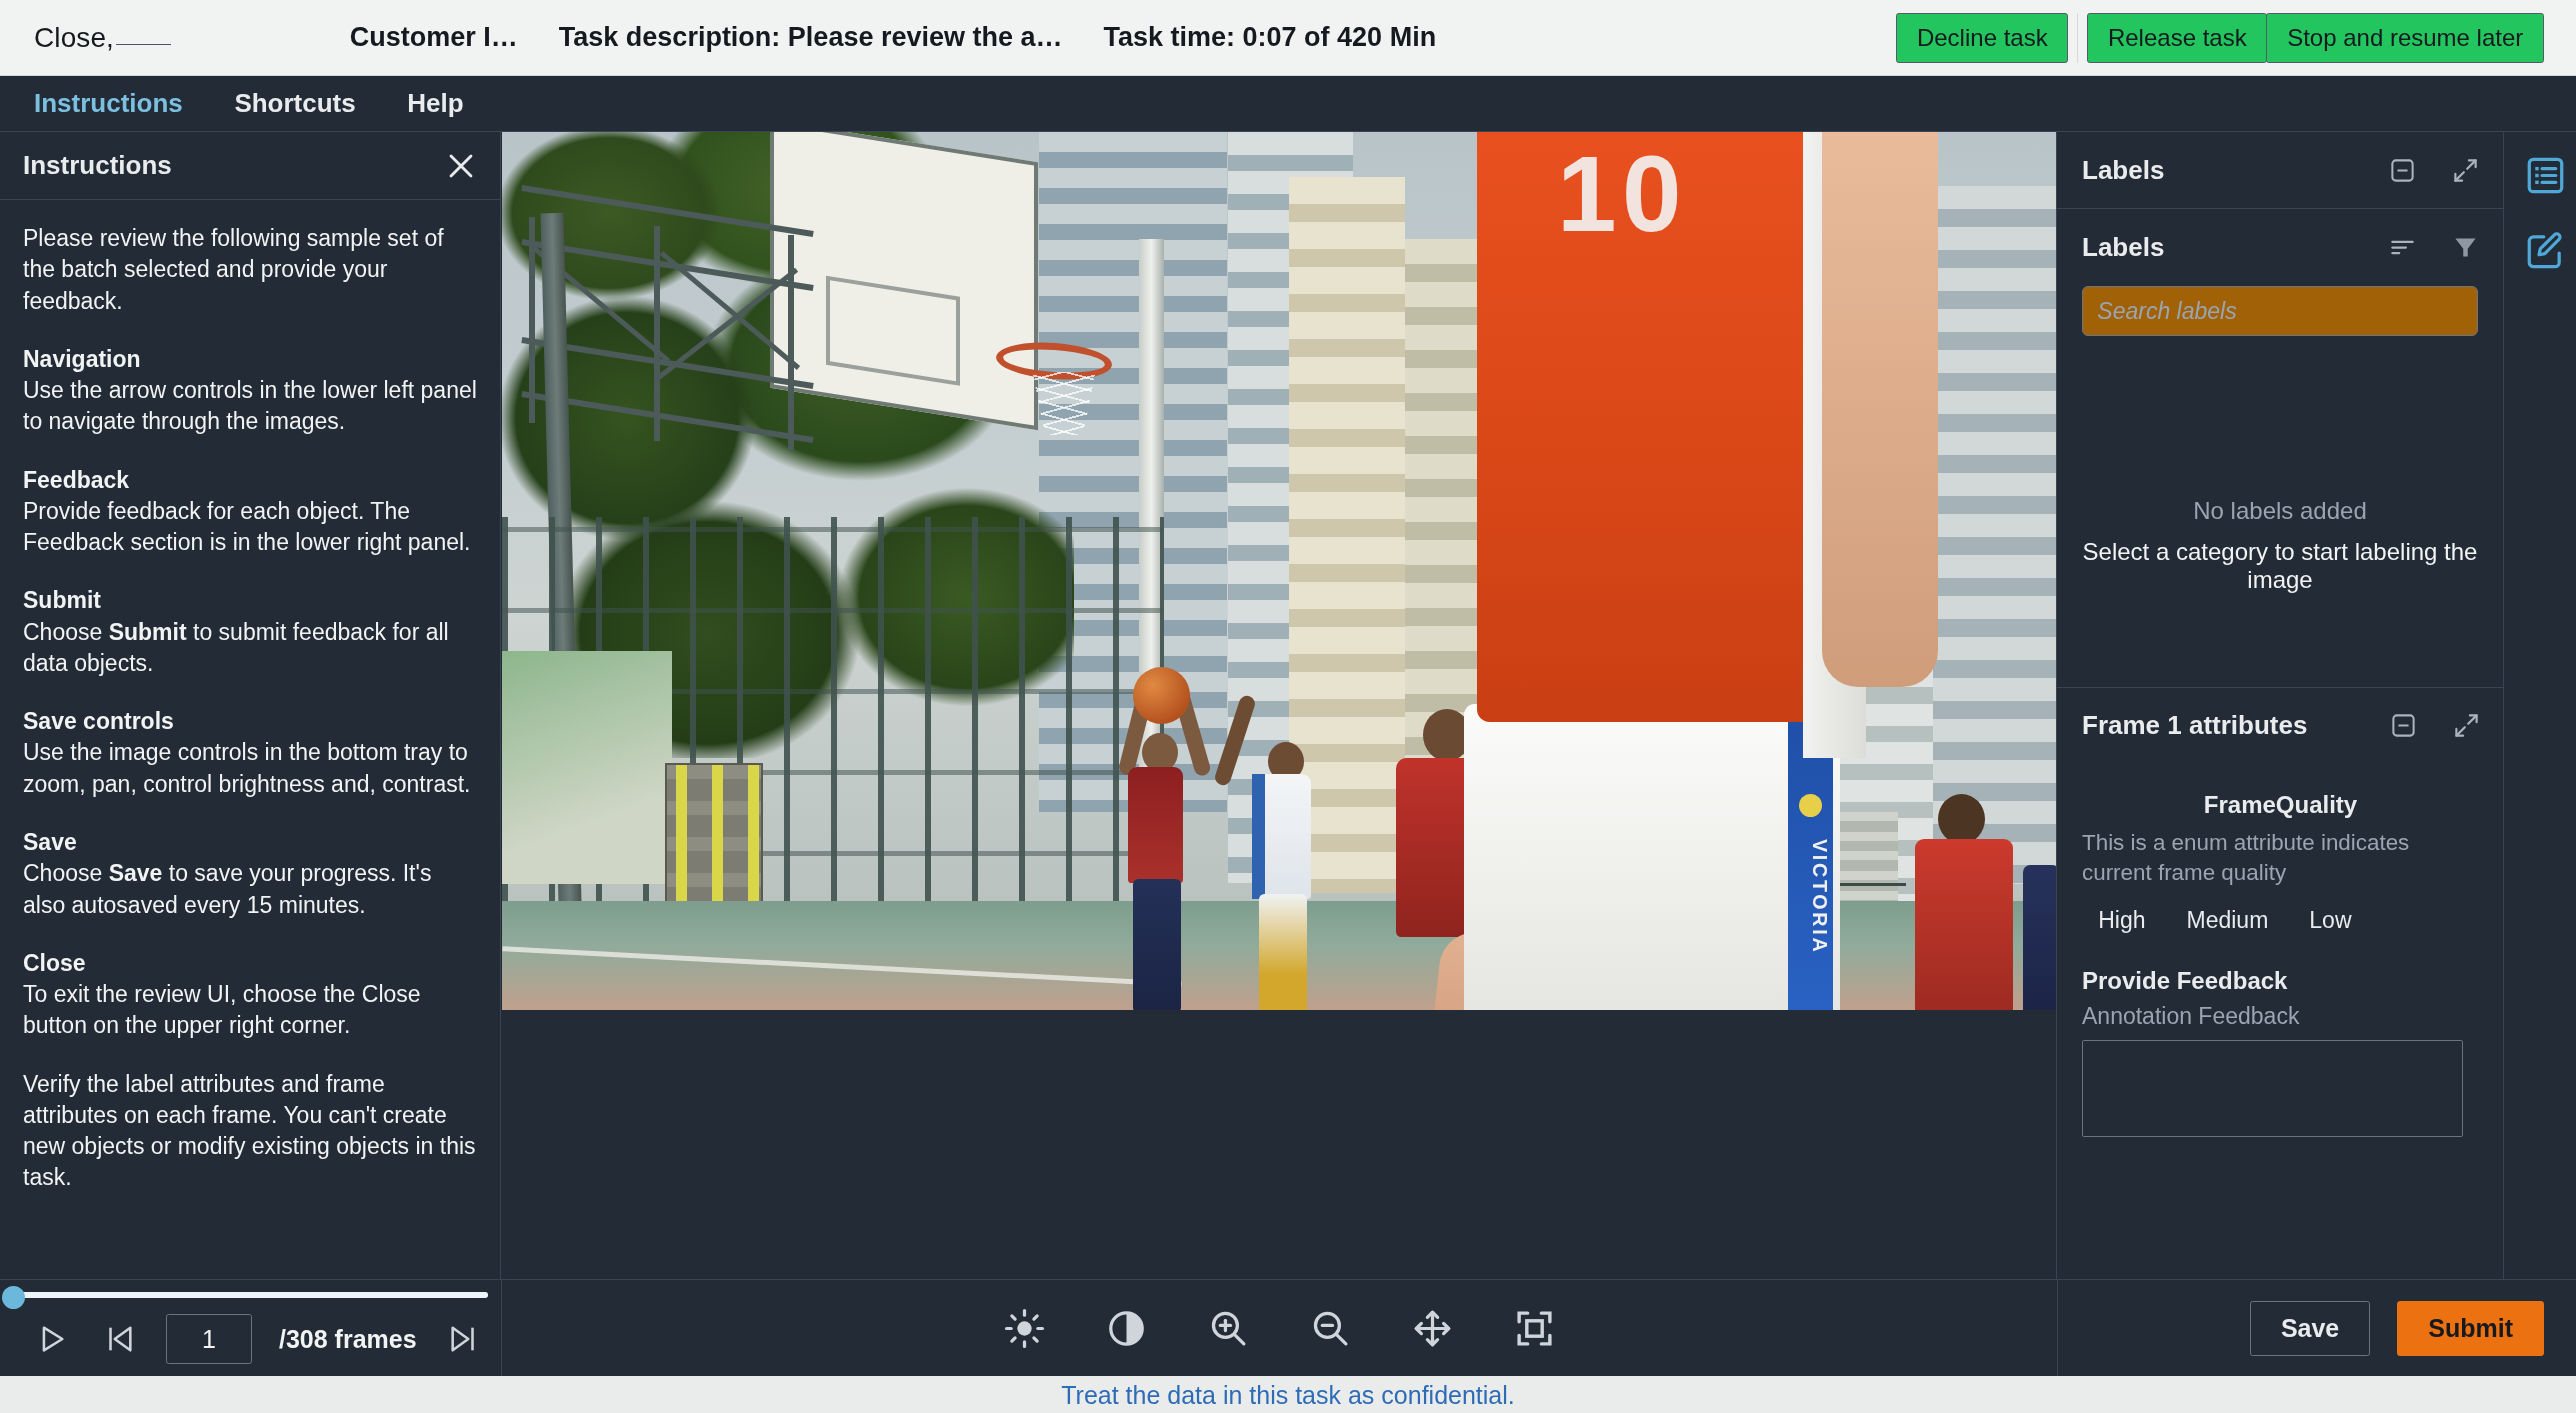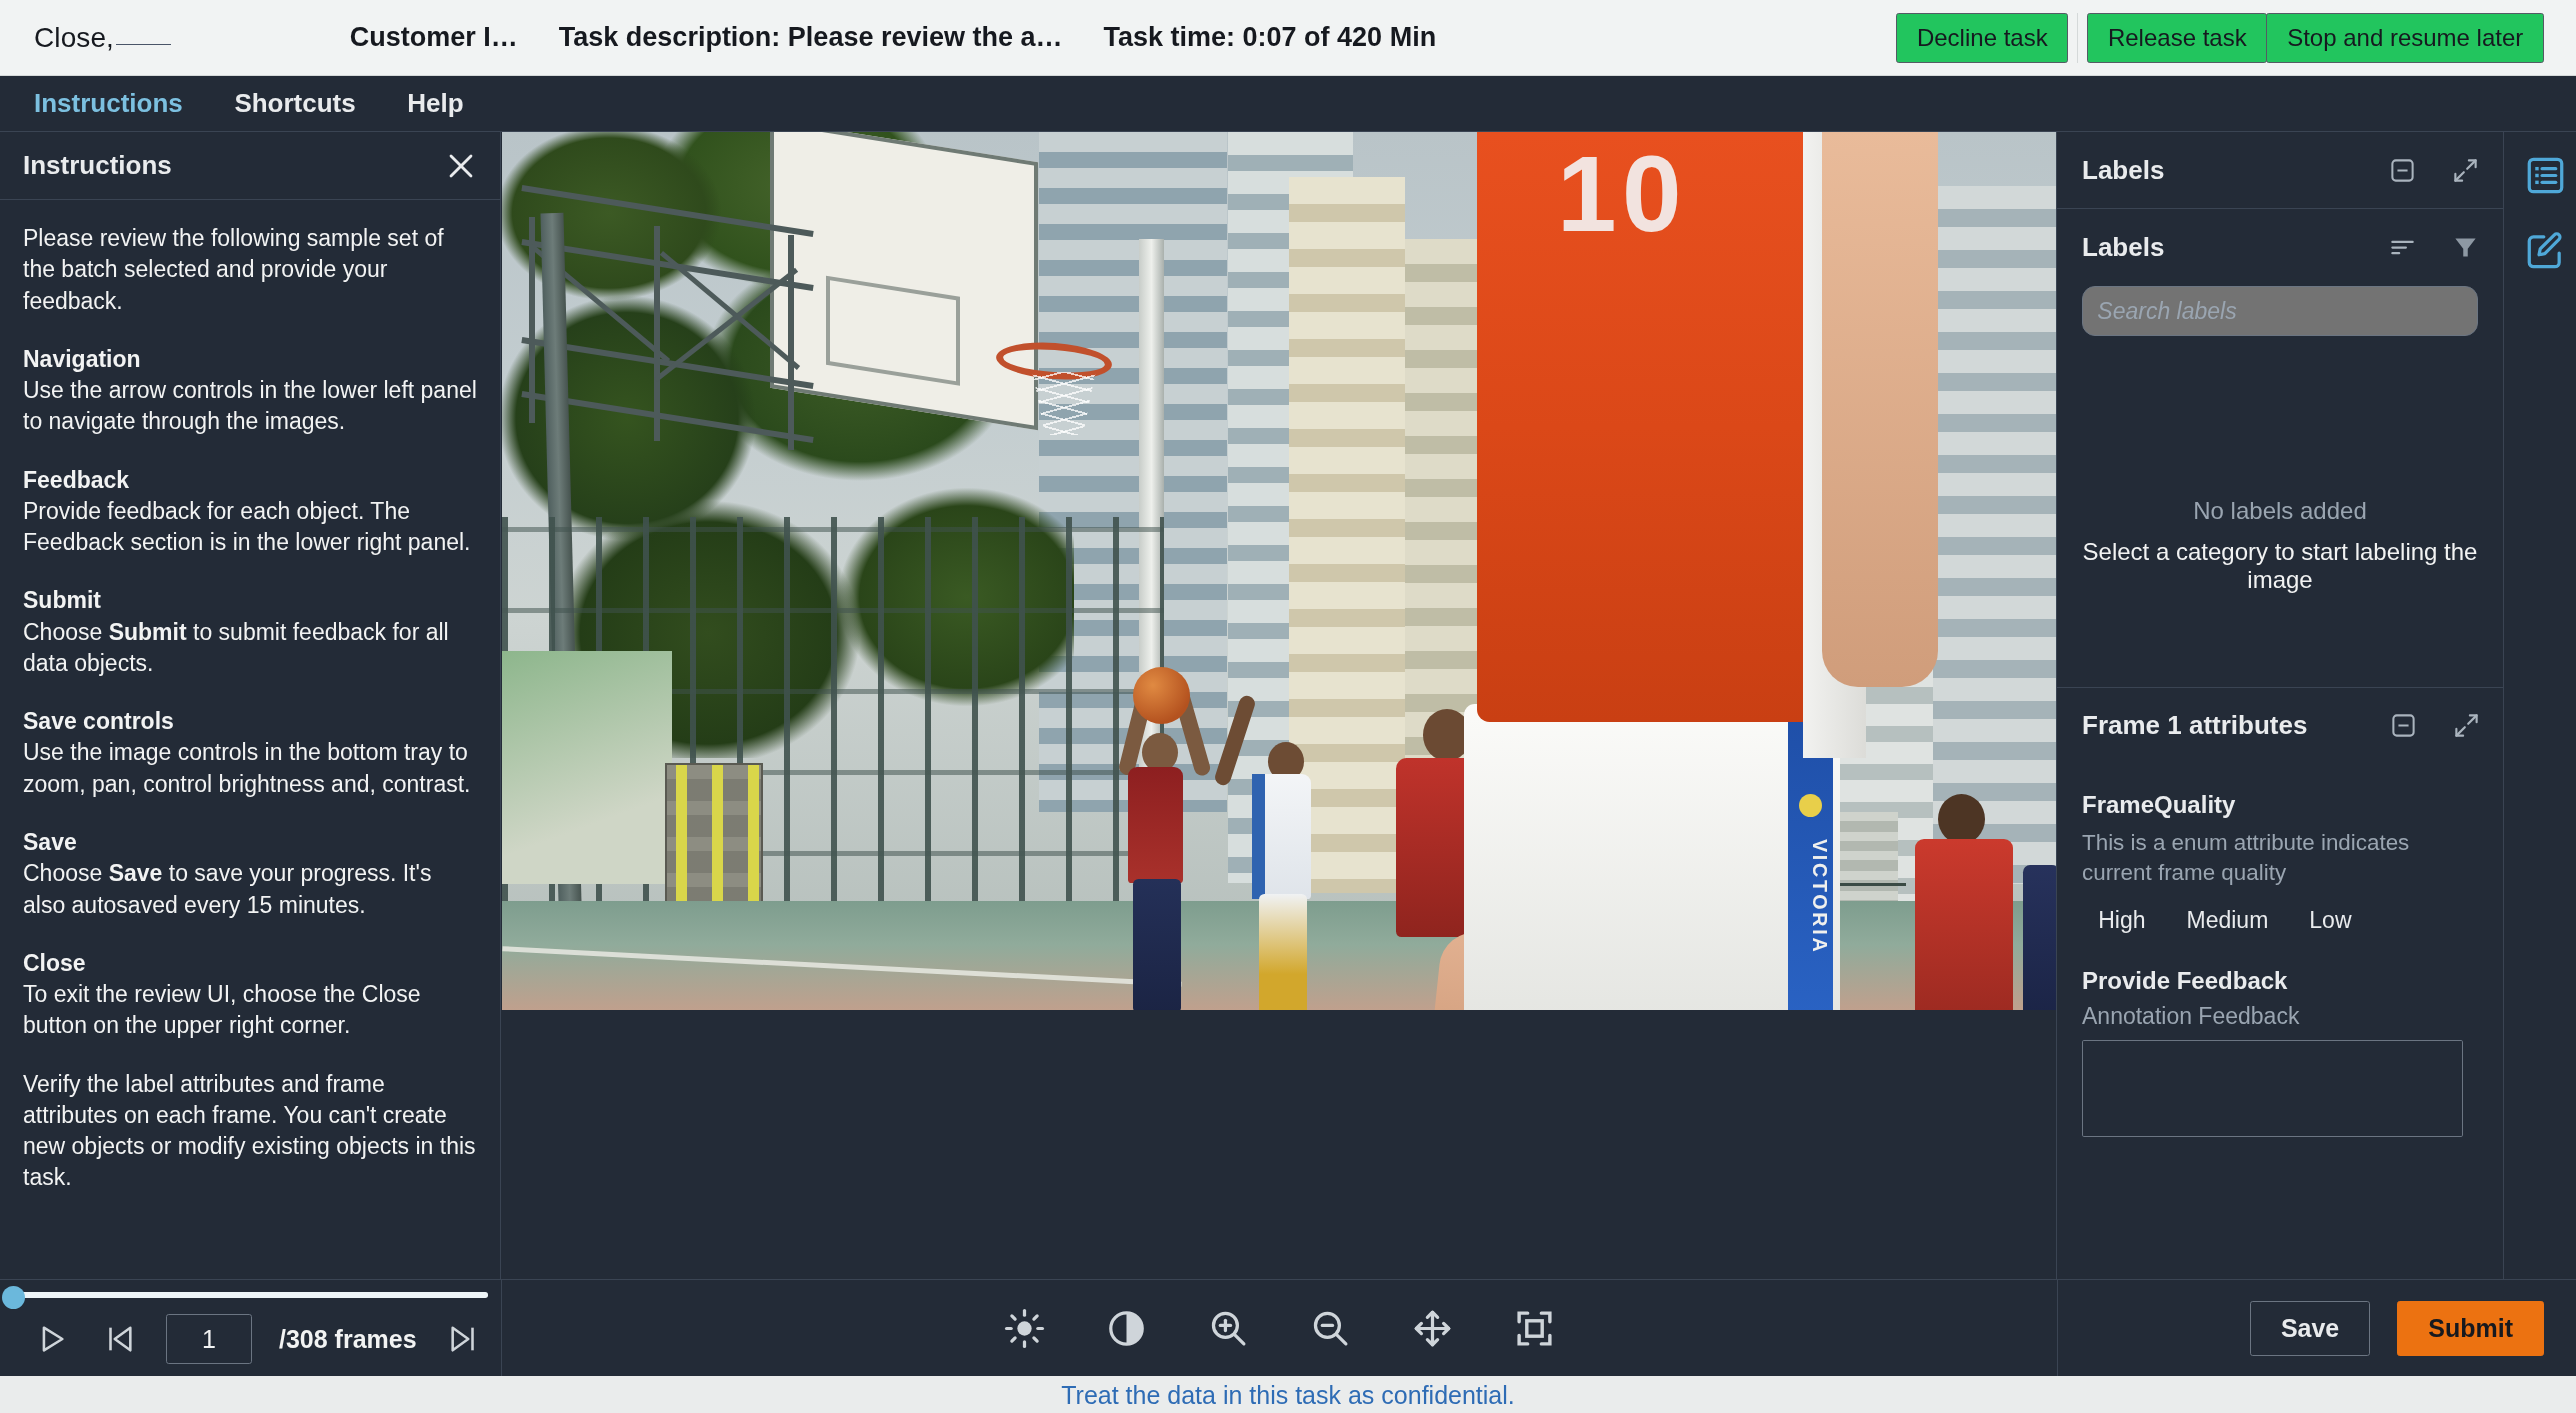--- a/index.html
+++ b/index.html
@@ -293,35 +293,35 @@
   .rp-icons { margin-left: auto; display: flex; align-items: center; gap: 27px; }
   .iconbtn { width: 36px; height: 36px; cursor: pointer;
     display: flex; align-items: center; justify-content: center; }
 
   .rp-sub-head {
     height: 77px; display: flex; align-items: center; padding: 0 19.7px 0 25px;
   }
   .rp-subtitle { font-size: 26px; font-weight: bold; color: #e9ebed; }
   .search-wrap { padding: 0 25px; }
   .search-input {
-    width: 100%; height: 50px; background: #737373;
-    border: 0.9px solid #6b7582; border-radius: 13px;
+    width: 100%; height: 50px; background: #a16207;
+    border: 0.9px solid #6b7582; border-radius: 6px;
     color: #e9ebed; font-size: 23px; padding: 0 14.3px;
     font-family: "Liberation Sans", sans-serif;
   }
   .search-input::placeholder { color: #9aa5b1; font-style: italic; }
   .empty-wrap { margin-top: 161px; text-align: center; padding: 0 11px; }
   .empty-title { font-size: 24px; color: #9aa5b1; margin-bottom: 12.5px; }
   .empty-sub { font-size: 24px; color: #f2f3f3; }
 
   .rp-divider { position: absolute; left: 0; top: 555px; width: 447px; height: 0.9px; background: #3a4453; }
 
   .frame-sec { position: absolute; left: 0; top: 555px; width: 447px; }
   .fs-body { padding: 27px 25px 0 25px; }
-  .fs-label { font-size: 24px; font-weight: bold; color: #e9ebed; margin-bottom: 9px; }
+  .fs-label { font-size: 24px; font-weight: bold; color: #e9ebed; margin-bottom: 9px; text-align: center; }
   .fs-desc { font-size: 22.4px; line-height: 1.32; color: #9aa5b1; margin-bottom: 16px; }
   .enum-row { display: flex; align-items: center; gap: 23px; padding-left: 7.2px; margin-bottom: 30px; }
   .enum-opt {
     font-size: 23px; color: #e9ebed; cursor: pointer; padding: 3.6px 9px;
   }
   .fs-provide { font-size: 24px; font-weight: bold; color: #e9ebed; margin-bottom: 7.2px; }
   .fs-annot { font-size: 23px; color: #9aa5b1; margin-bottom: 10.7px; }
   .feedback-box {
     width: 381px; height: 97px;
     background: #232b37; border: 0.9px solid #6b7582; border-radius: 1.8px;

